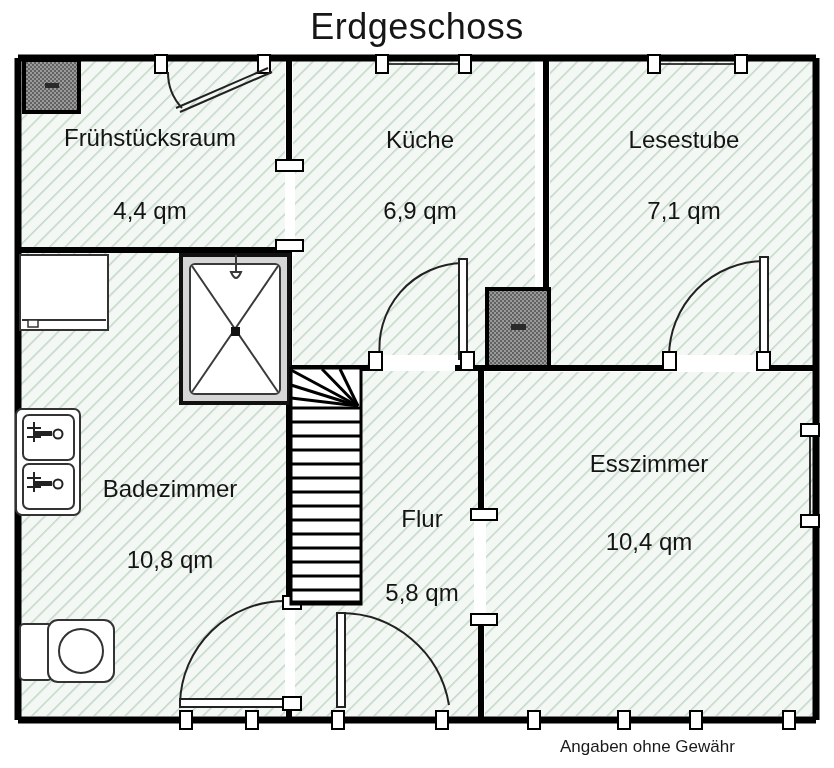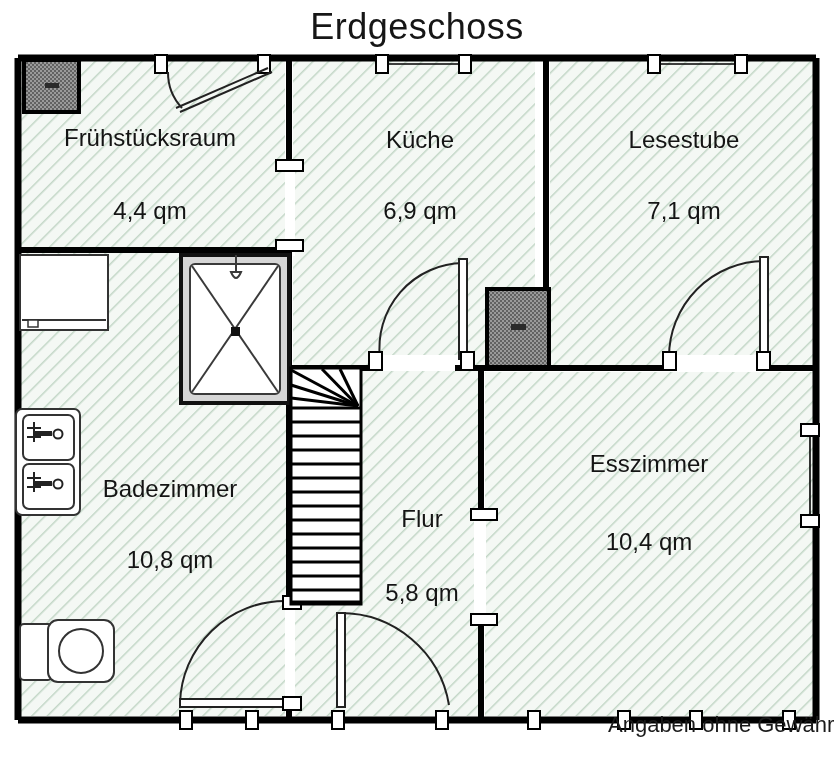--- a/index.html
+++ b/index.html
@@ -10,22 +10,22 @@
     color:#111111;
   }
   #plan-root{position:relative;width:694px;height:768px;border-radius:13px;}
 
   #plan-title{
     position:absolute;left:0;top:8px;width:834px;
     text-align:center;font-size:36px;font-weight:400;
     letter-spacing:.5px;color:#161616;line-height:1.05;
   }
   #disclaimer{
-    position:absolute;left:560px;top:712px;
-    font-size:22px;color:#1a1a1a;white-space:nowrap;margin-left:48px;
+    position:absolute;left:560px;top:737px;
+    font-size:17px;color:#1a1a1a;white-space:nowrap;
   }
 
   svg#floorplan{position:absolute;left:0;top:0;}
 
   .room-label{
     font-family:"Liberation Sans","DejaVu Sans",sans-serif;
     font-size:24px;fill:#141414;text-anchor:middle;
   }
   .room-area{
     font-family:"Liberation Sans","DejaVu Sans",sans-serif;

